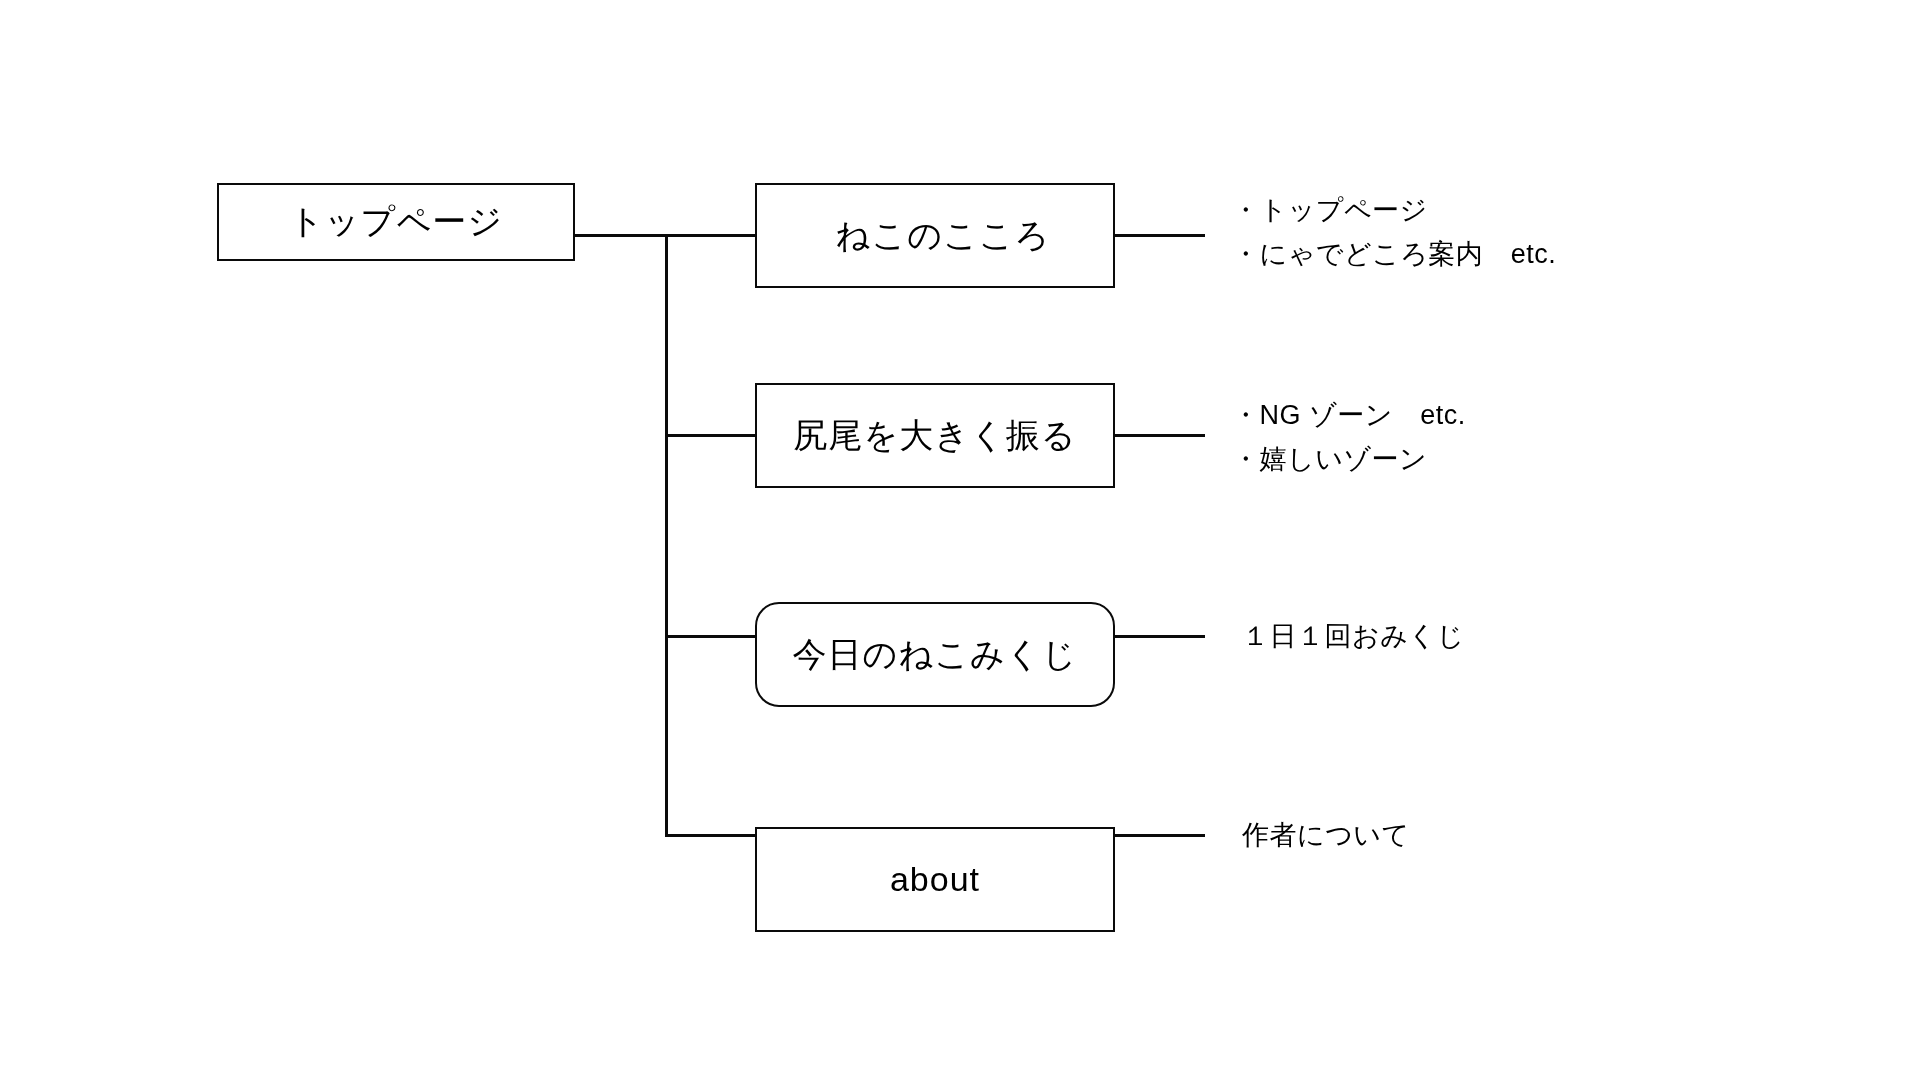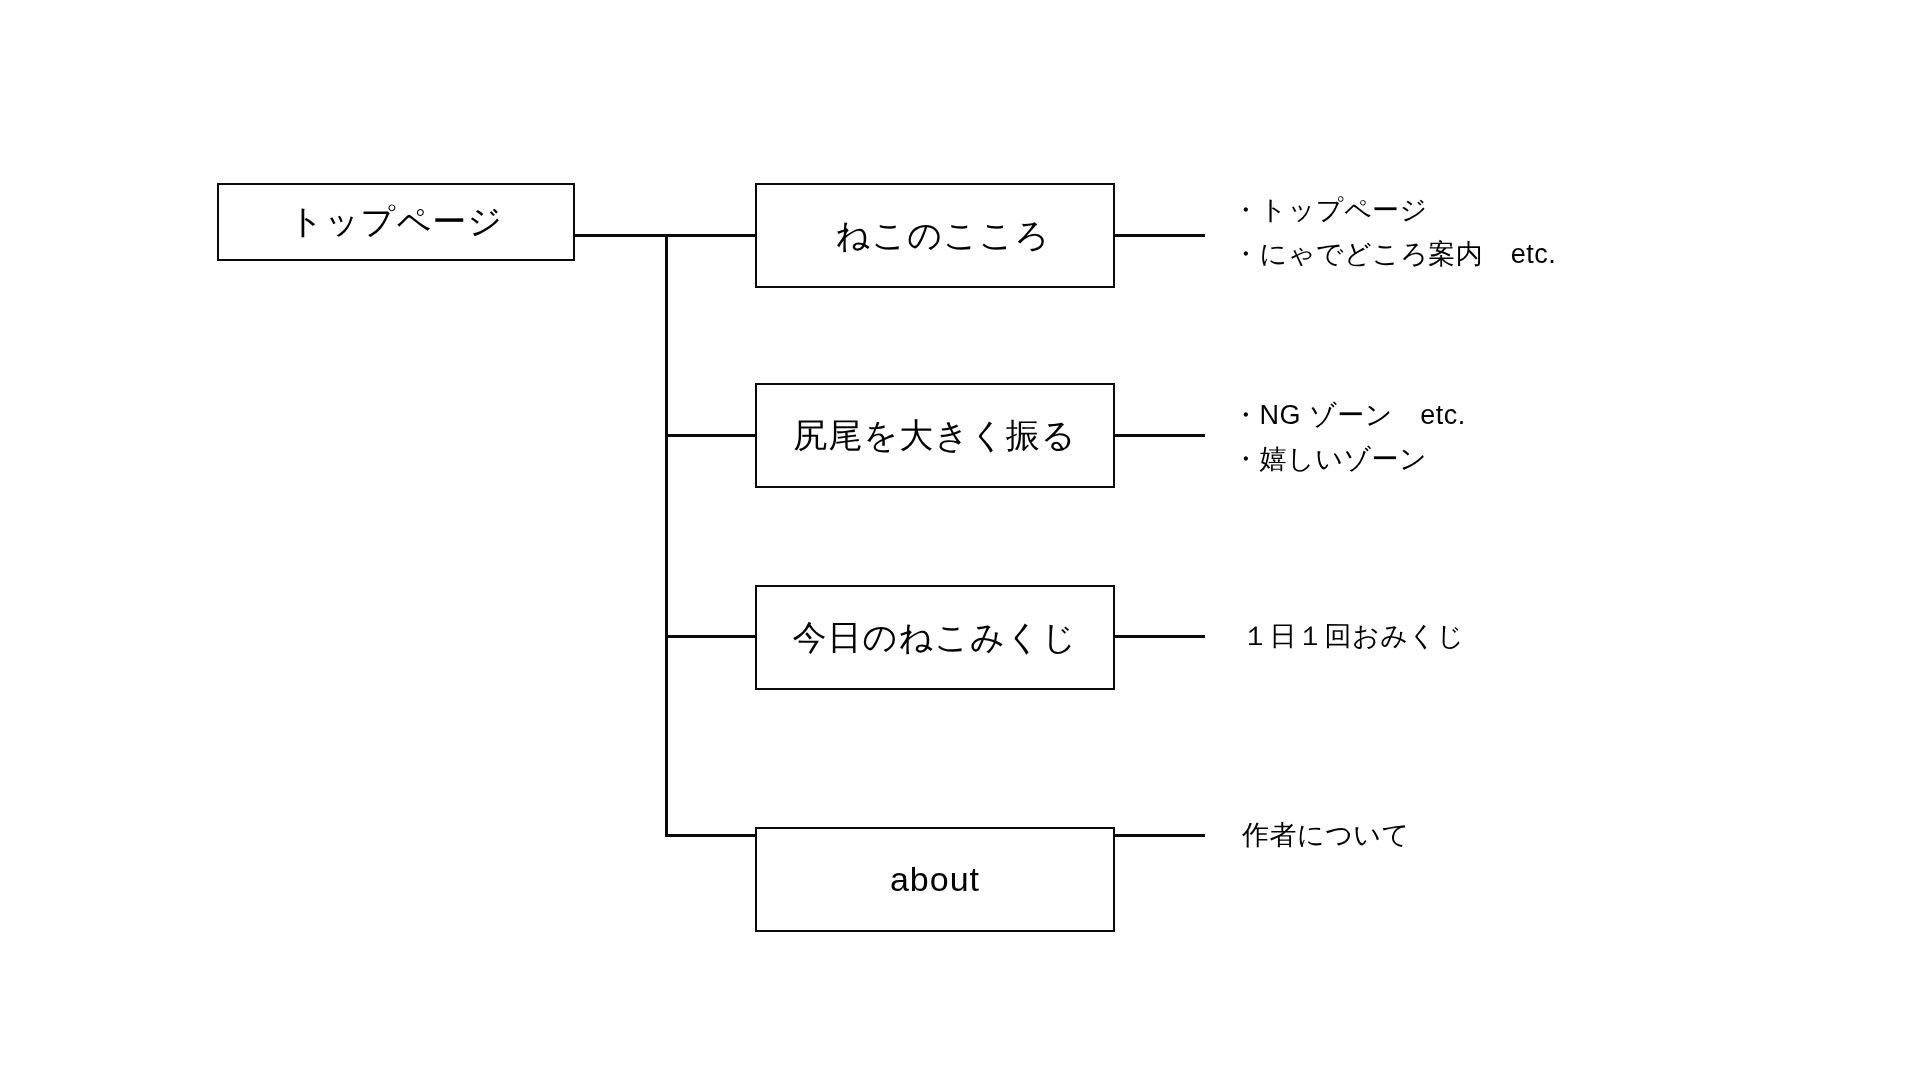--- a/index.html
+++ b/index.html
@@ -25,21 +25,21 @@
     align-items: center;
     justify-content: center;
     font-size: 34px;
     letter-spacing: 1px;
     white-space: nowrap;
   }
   .node-root   { left: 217px; top: 183px; width: 358px; height: 78px; }
   .node-child  { left: 755px; width: 360px; height: 105px; }
   .node-child-0 { top: 183px; padding-left: 16px; }
   .node-child-1 { top: 383px; }
-  .node-child-2 { top: 585px; }
+  .node-child-2 { top: 602px; border-radius: 24px; }
   .node-child-3 { top: 783px; margin-top: 44px; }
 
   .line {
     position: absolute;
     background: #0a0a0a;
   }
   .hline { height: 3px; }
   .vline { width: 3px; }
 
   .line-root-out   { left: 575px;  top: 234px; width: 180px; }

